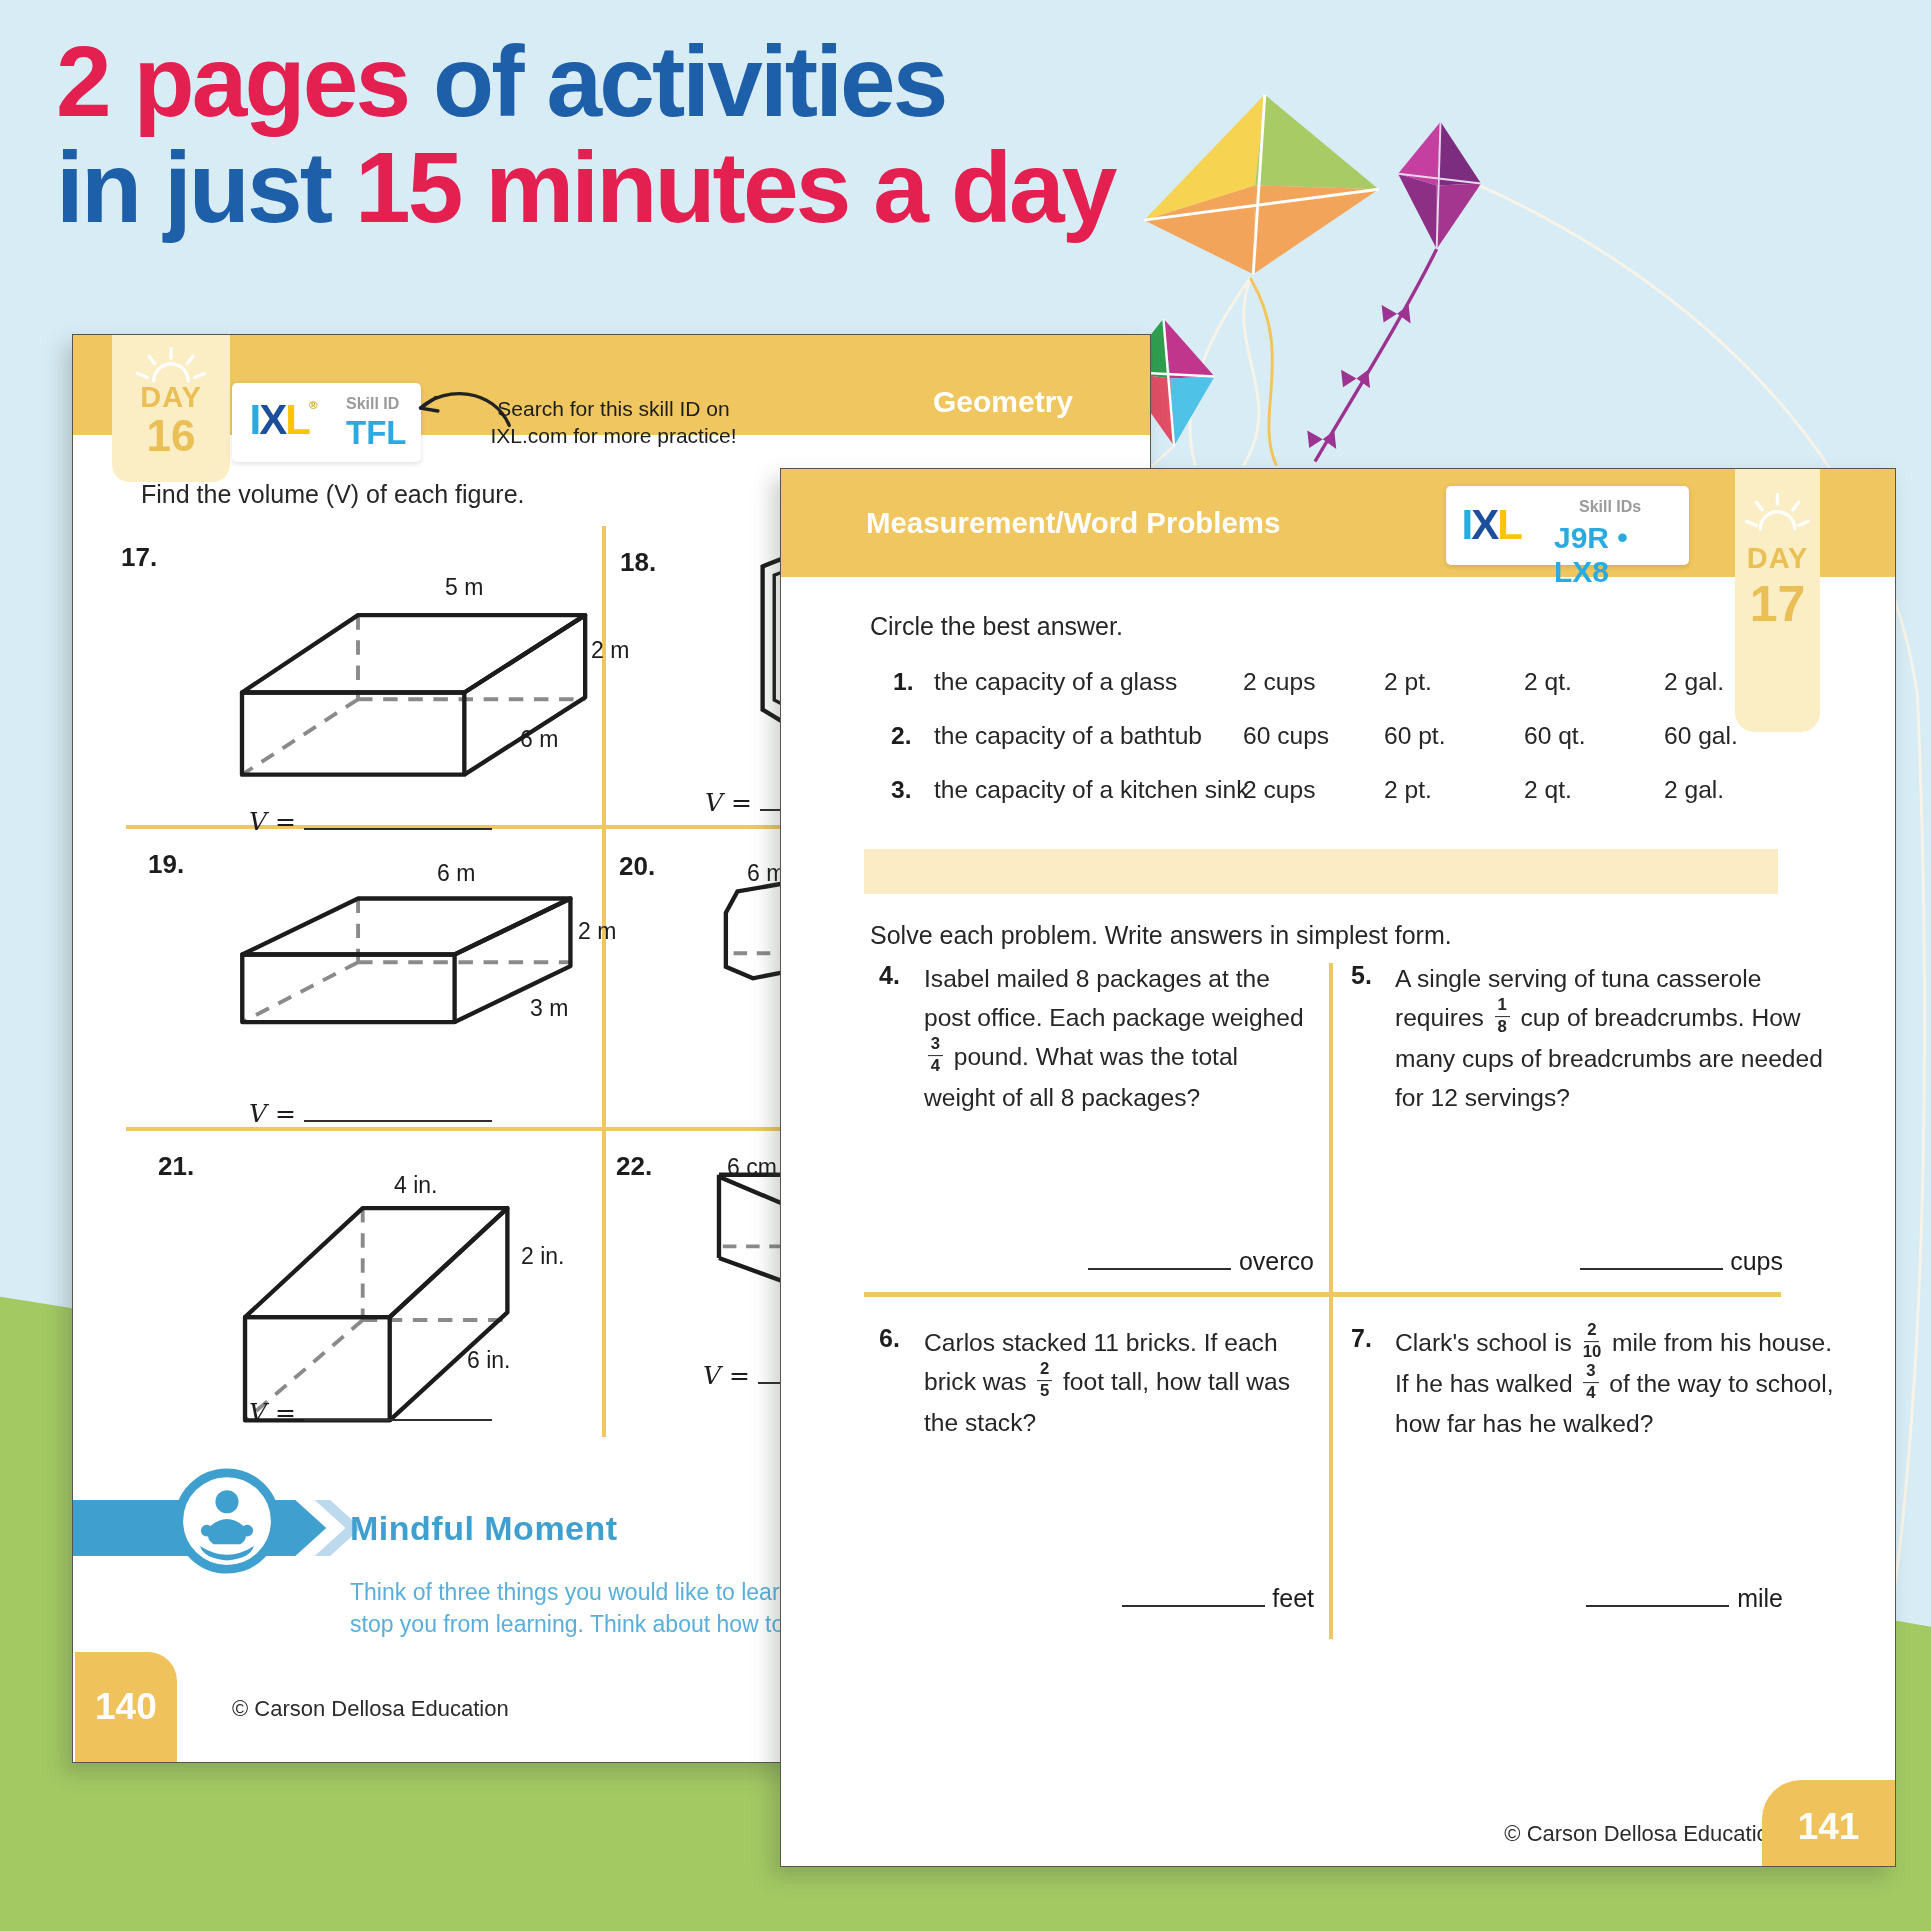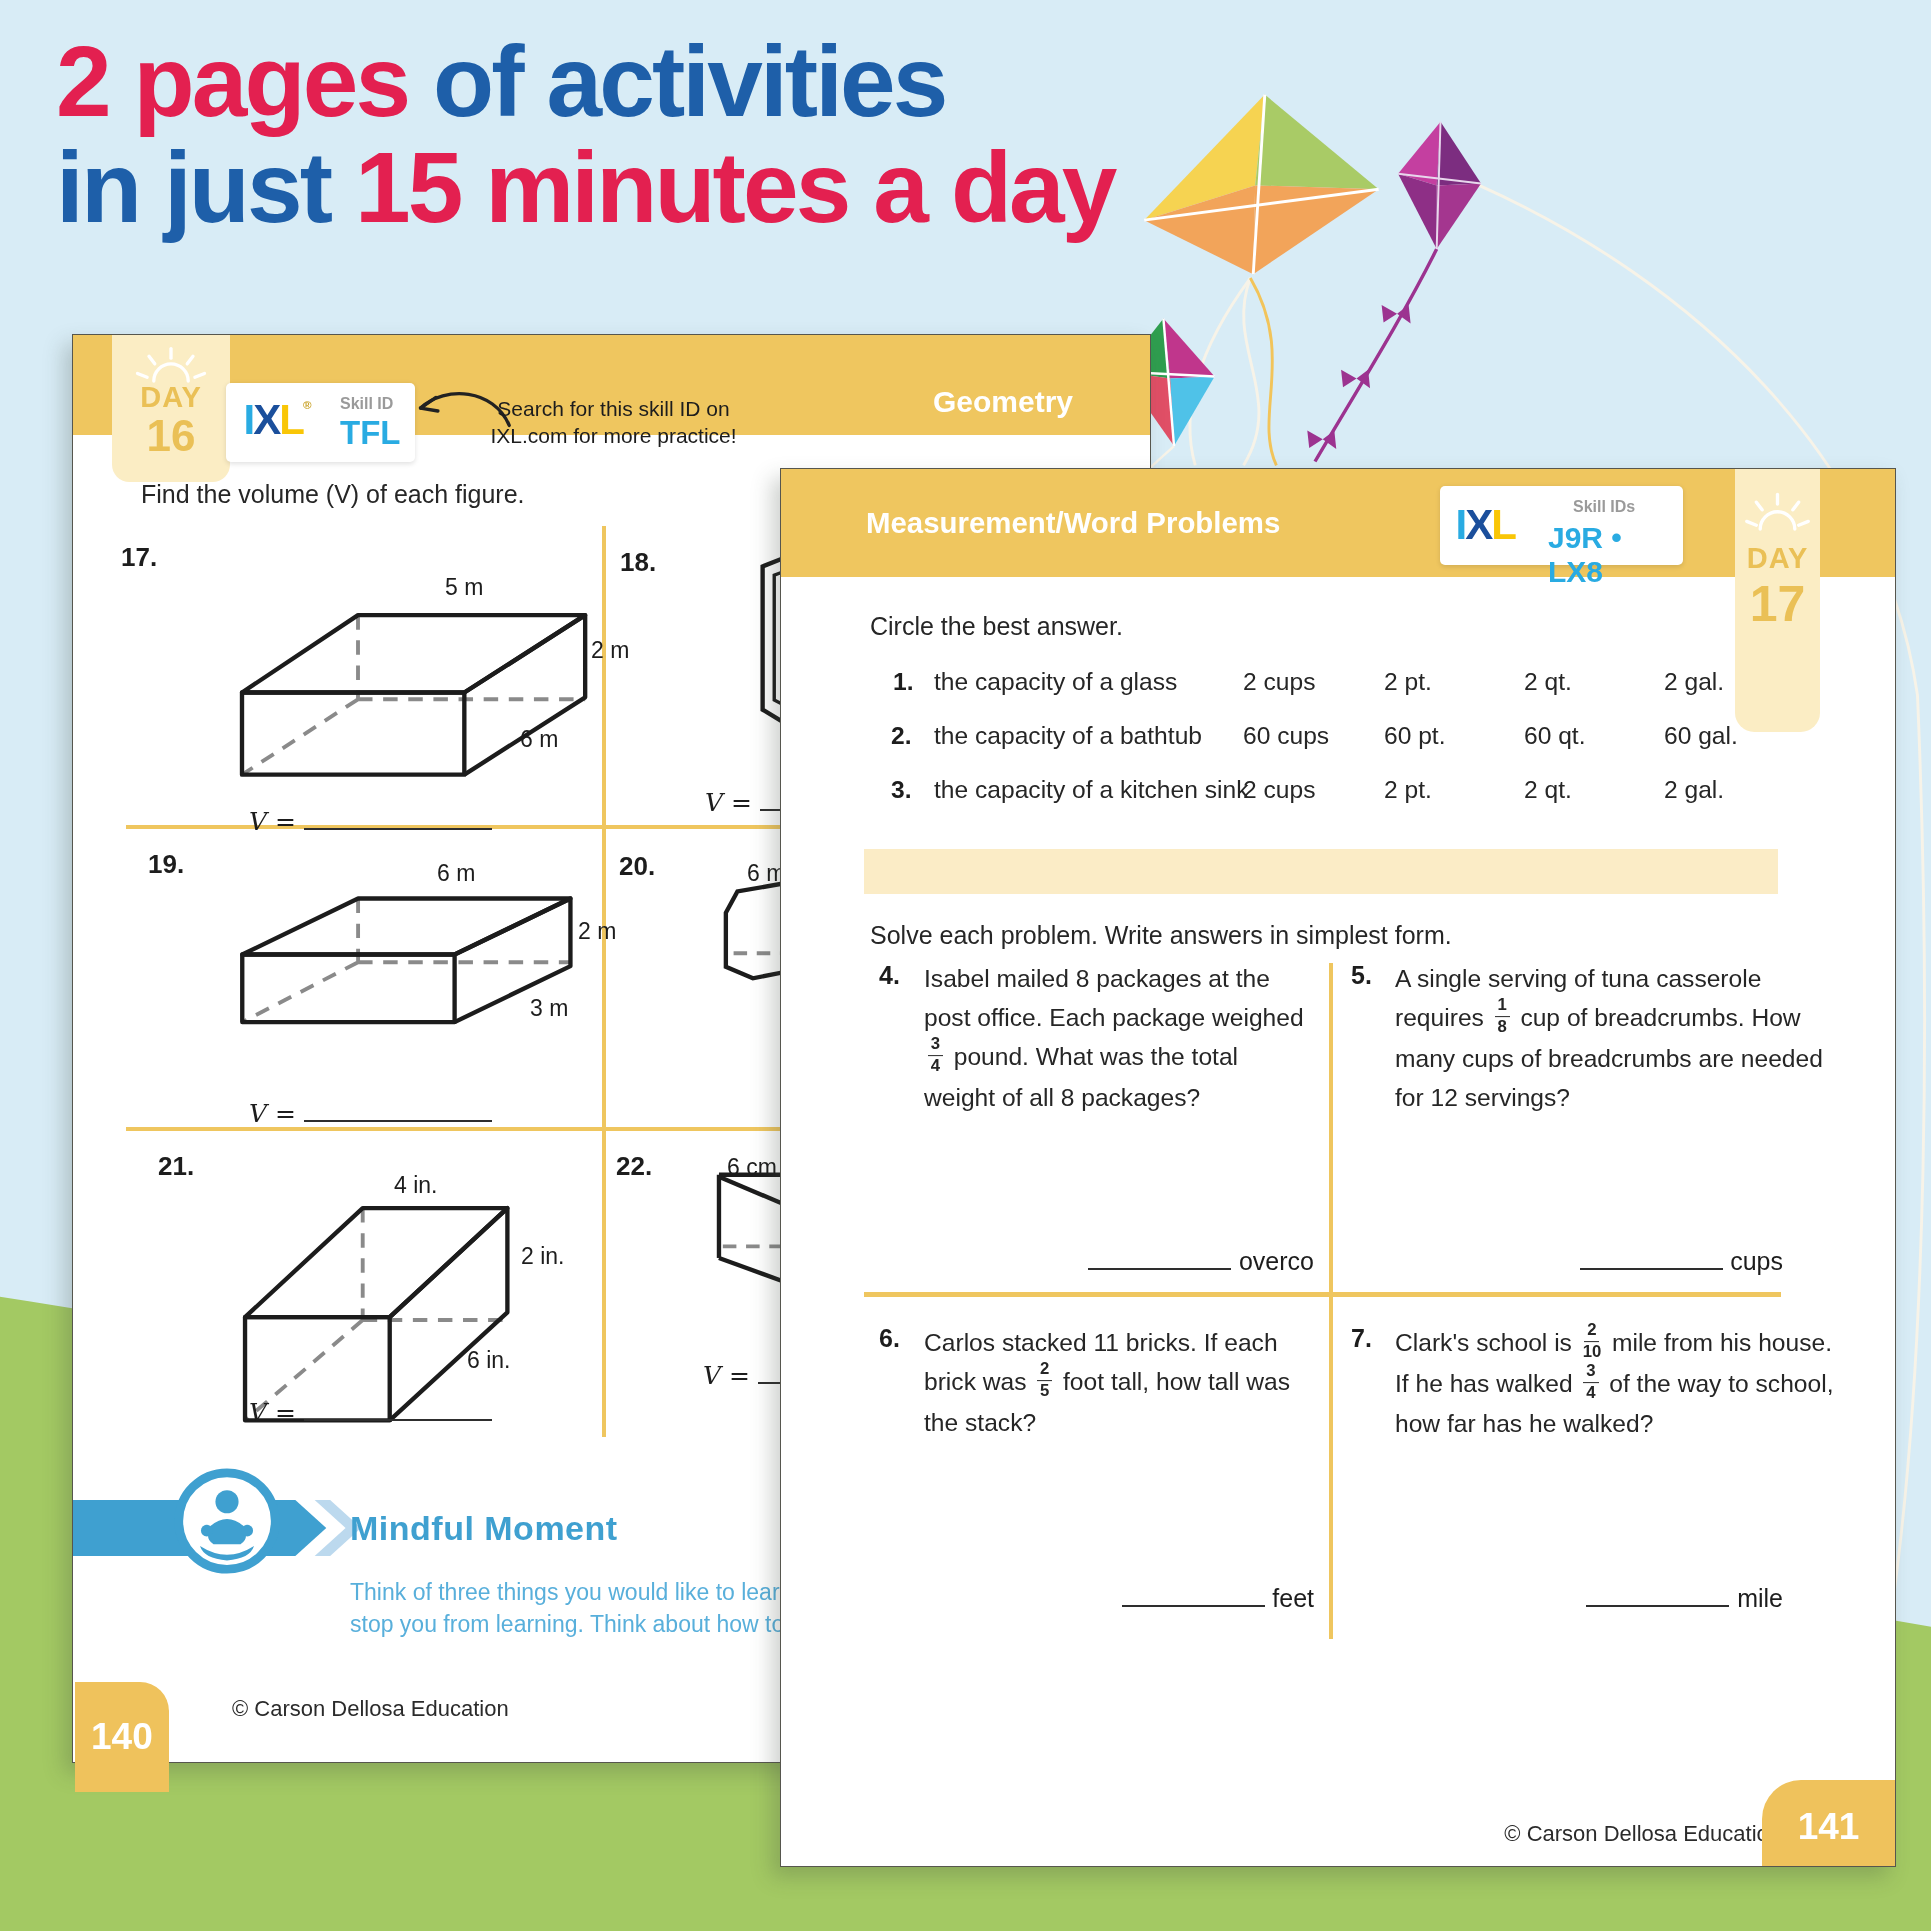--- a/index.html
+++ b/index.html
@@ -7,21 +7,21 @@
   .stage{position:relative;width:1931px;height:1931px;overflow:hidden;background:#D8ECF6;}
   .abs{position:absolute;}
   .headline{font-weight:800;font-size:100px;letter-spacing:-2.9px;line-height:1;white-space:nowrap;}
   .hl-red{color:#E32050;}
   .hl-blue{color:#1E5FA9;}
   .page{position:absolute;background:#ffffff;border:1.9px solid #56564e;box-shadow:-7.7px 9.7px 19.3px rgba(60,70,60,.25);}
   .goldband{position:absolute;left:0;top:0;right:0;background:#EFC65F;}
   .daytab{position:absolute;background:#FBEDC4;border-radius:0 0 17.4px 17.4px;text-align:center;}
   .daytab .dword{font-weight:800;color:#EAC056;font-size:29px;letter-spacing:1px;line-height:1;}
   .daytab .dnum{font-weight:800;color:#EAC056;font-size:44px;line-height:1;margin-top:1.9px;}
-  .pill{position:absolute;background:#ffffff;border-radius:5px;box-shadow:0 1.9px 4.8px rgba(0,0,0,.12);}
+  .pill{position:absolute;background:#ffffff;border-radius:5px;box-shadow:0 1.9px 4.8px rgba(0,0,0,.12);margin-left:6px;}
   .ixl{font-weight:800;letter-spacing:-1.9px;line-height:1;}
   .ixl .li{color:#29ABE2;} .ixl .lx{color:#1B4F9C;} .ixl .ll{color:#F9C606;} .ixl .lr{color:#C9A227;font-size:11.6px;vertical-align:top;}
   .skilllabel{color:#9a9a9a;font-size:16px;font-weight:600;}
   .skillid{color:#29ABE2;font-weight:800;}
   .subject{color:#ffffff;font-weight:700;}
   .wtext{color:#262626;}
   .num{font-weight:700;color:#1d1d1d;}
   .vrow{white-space:nowrap;color:#1d1d1d;font-size:26px;}
   .vlabel{font-style:italic;font-family:"DejaVu Serif", serif;font-size:25px;}
   .blank{display:inline-block;border-bottom:2.4px solid #2e2e2e;height:1px;vertical-align:baseline;margin:0 7.7px;}
@@ -251,21 +251,21 @@
       <circle cx="56" cy="36" r="12" fill="#3FA0D0"></circle>
       <path d="M38,62 Q56,46 74,62 Q79,75 70,80 H42 Q33,75 38,62 Z" fill="#3FA0D0"></path>
       <circle cx="35" cy="66" r="6" fill="#3FA0D0"></circle>
       <circle cx="77" cy="66" r="6" fill="#3FA0D0"></circle>
       <path d="M28,82 Q56,100 84,82 Q80,95 56,97 Q32,95 28,82 Z" fill="#3FA0D0"></path>
     </svg>
     <div class="abs mm-title" style="left:277px;top:1174px;">Mindful Moment</div>
     <div class="abs mm-line" style="left:277px;top:1244px;">Think of three things you would like to learn. Write</div>
     <div class="abs mm-line" style="left:277px;top:1276px;">stop you from learning. Think about how to overco</div>
 
-    <div class="pagetab" style="left:1.9px;top:1347px;width:94px;height:110px;border-radius:0 29px 0 0;line-height:110px;">
+    <div class="pagetab" style="left:1.9px;top:1317px;width:102px;height:110px;border-radius:0 29px 0 0;line-height:110px;">
       <span>140</span>
     </div>
     <div class="abs copyr" style="left:159px;top:1361px;">© Carson Dellosa Education</div>
   </div>
 
   <div class="page" style="left:780px;top:468px;width:1114px;height:1397px;z-index:3">
 
     <div class="goldband" style="height:108px;"></div>
 
     <div class="abs subject" style="left:85px;top:37px;font-size:29.4px;">Measurement/Word Problems</div>

